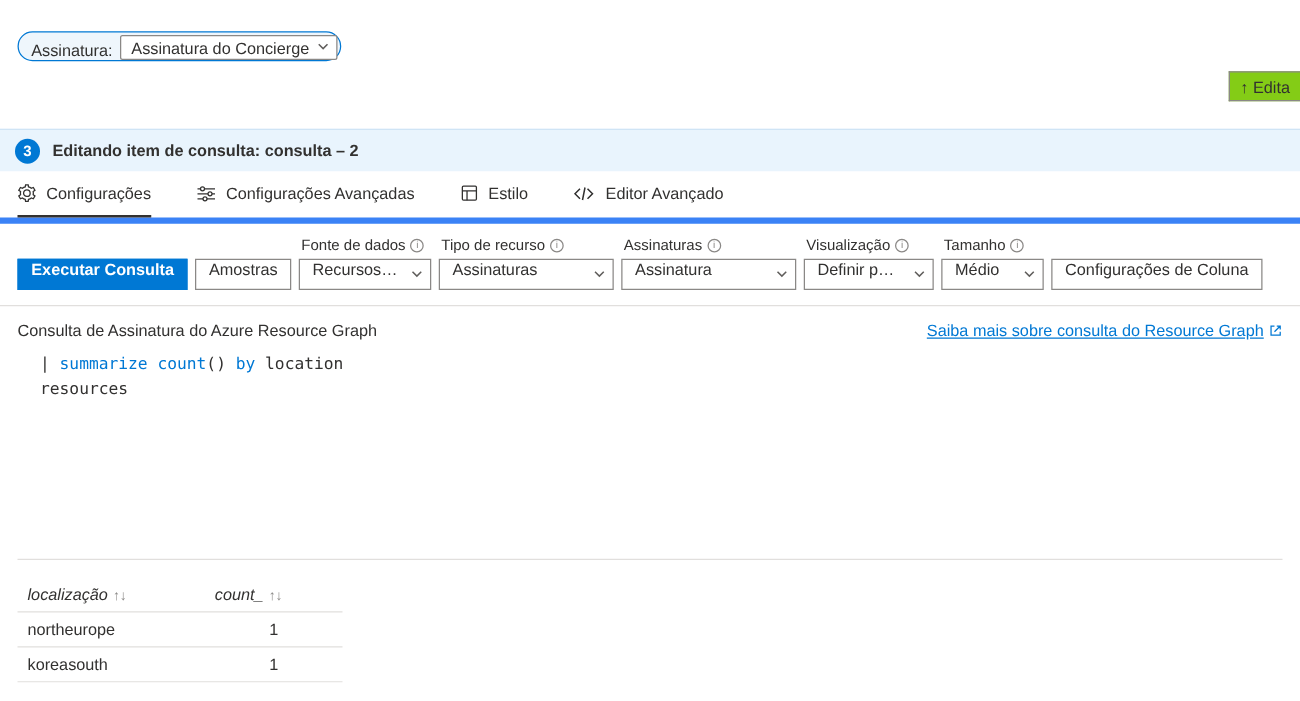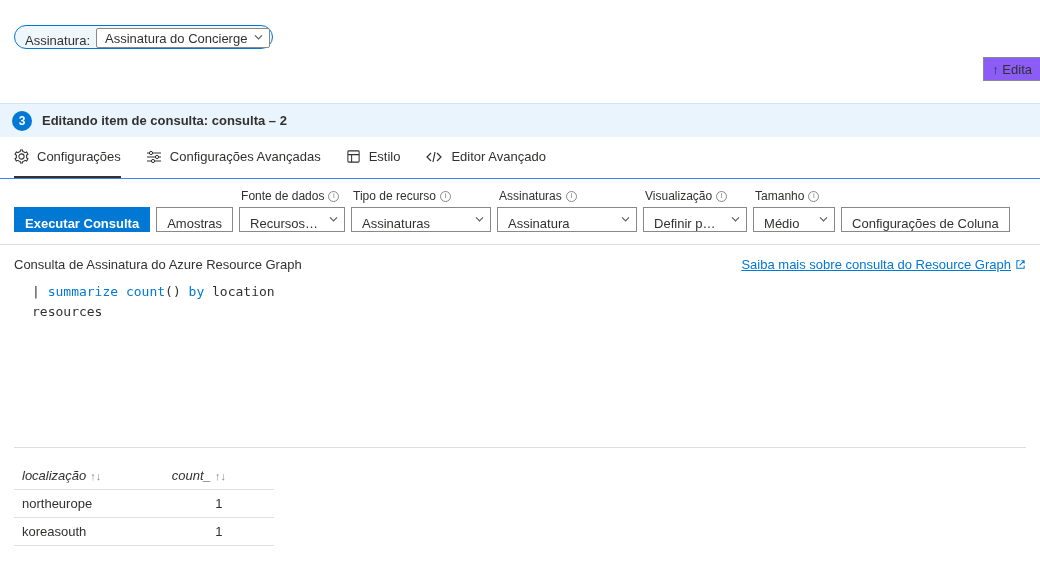--- a/index.html
+++ b/index.html
@@ -44,21 +44,21 @@
     transform: translateY(-60%);
   }
   .chev svg { display: block; }
   .edit-row {
     display: flex;
     justify-content: flex-end;
     padding: 0 0 22px 0;
   }
   .edit-btn {
     border: 1px solid #8a8886;
-    background: #8b5cf6;
+    background: #84cc16;
     height: 24px;
     padding: 0 8px;
     display: inline-flex;
     align-items: center;
     gap: 4px;
     cursor: pointer;
     border-right: none; 
   }
   .step-bar {
     background: #e9f4fd;
@@ -76,23 +76,23 @@
     color: #fff;
     font-size: 12px;
     font-weight: 600;
     display: inline-flex;
     align-items: center;
     justify-content: center;
   }
   .step-title { font-weight: 600; }
   .tabs {
     display: flex;
-    gap: 25px;
+    gap: 36px;
     padding: 0 14px;
-    border-bottom: 1px solid #3b82f6;
+    border-bottom: 5px solid #3b82f6;
     height: 42px;
     align-items: center;
   }
   .tab {
     display: inline-flex;
     align-items: center;
     gap: 8px;
     height: 100%;
     cursor: pointer;
     border-bottom: 2px solid transparent;
@@ -130,21 +130,21 @@
     justify-content: center;
     color: #8a8886;
     line-height: 1;
   }
   .btn, .select {
     height: 25px;
     border: 1px solid #8a8886;
     background: #fff;
     padding: 0 10px;
     display: inline-flex;
-    align-items: flex-end;
+    align-items: flex-start;
     cursor: pointer;
     font-family: inherit;
     font-size: 13px;
     color: #323130;
   }
   .btn.primary {
     background: #0078d4;
     border-color: #0078d4;
     color: #fff;
     font-weight: 600;

